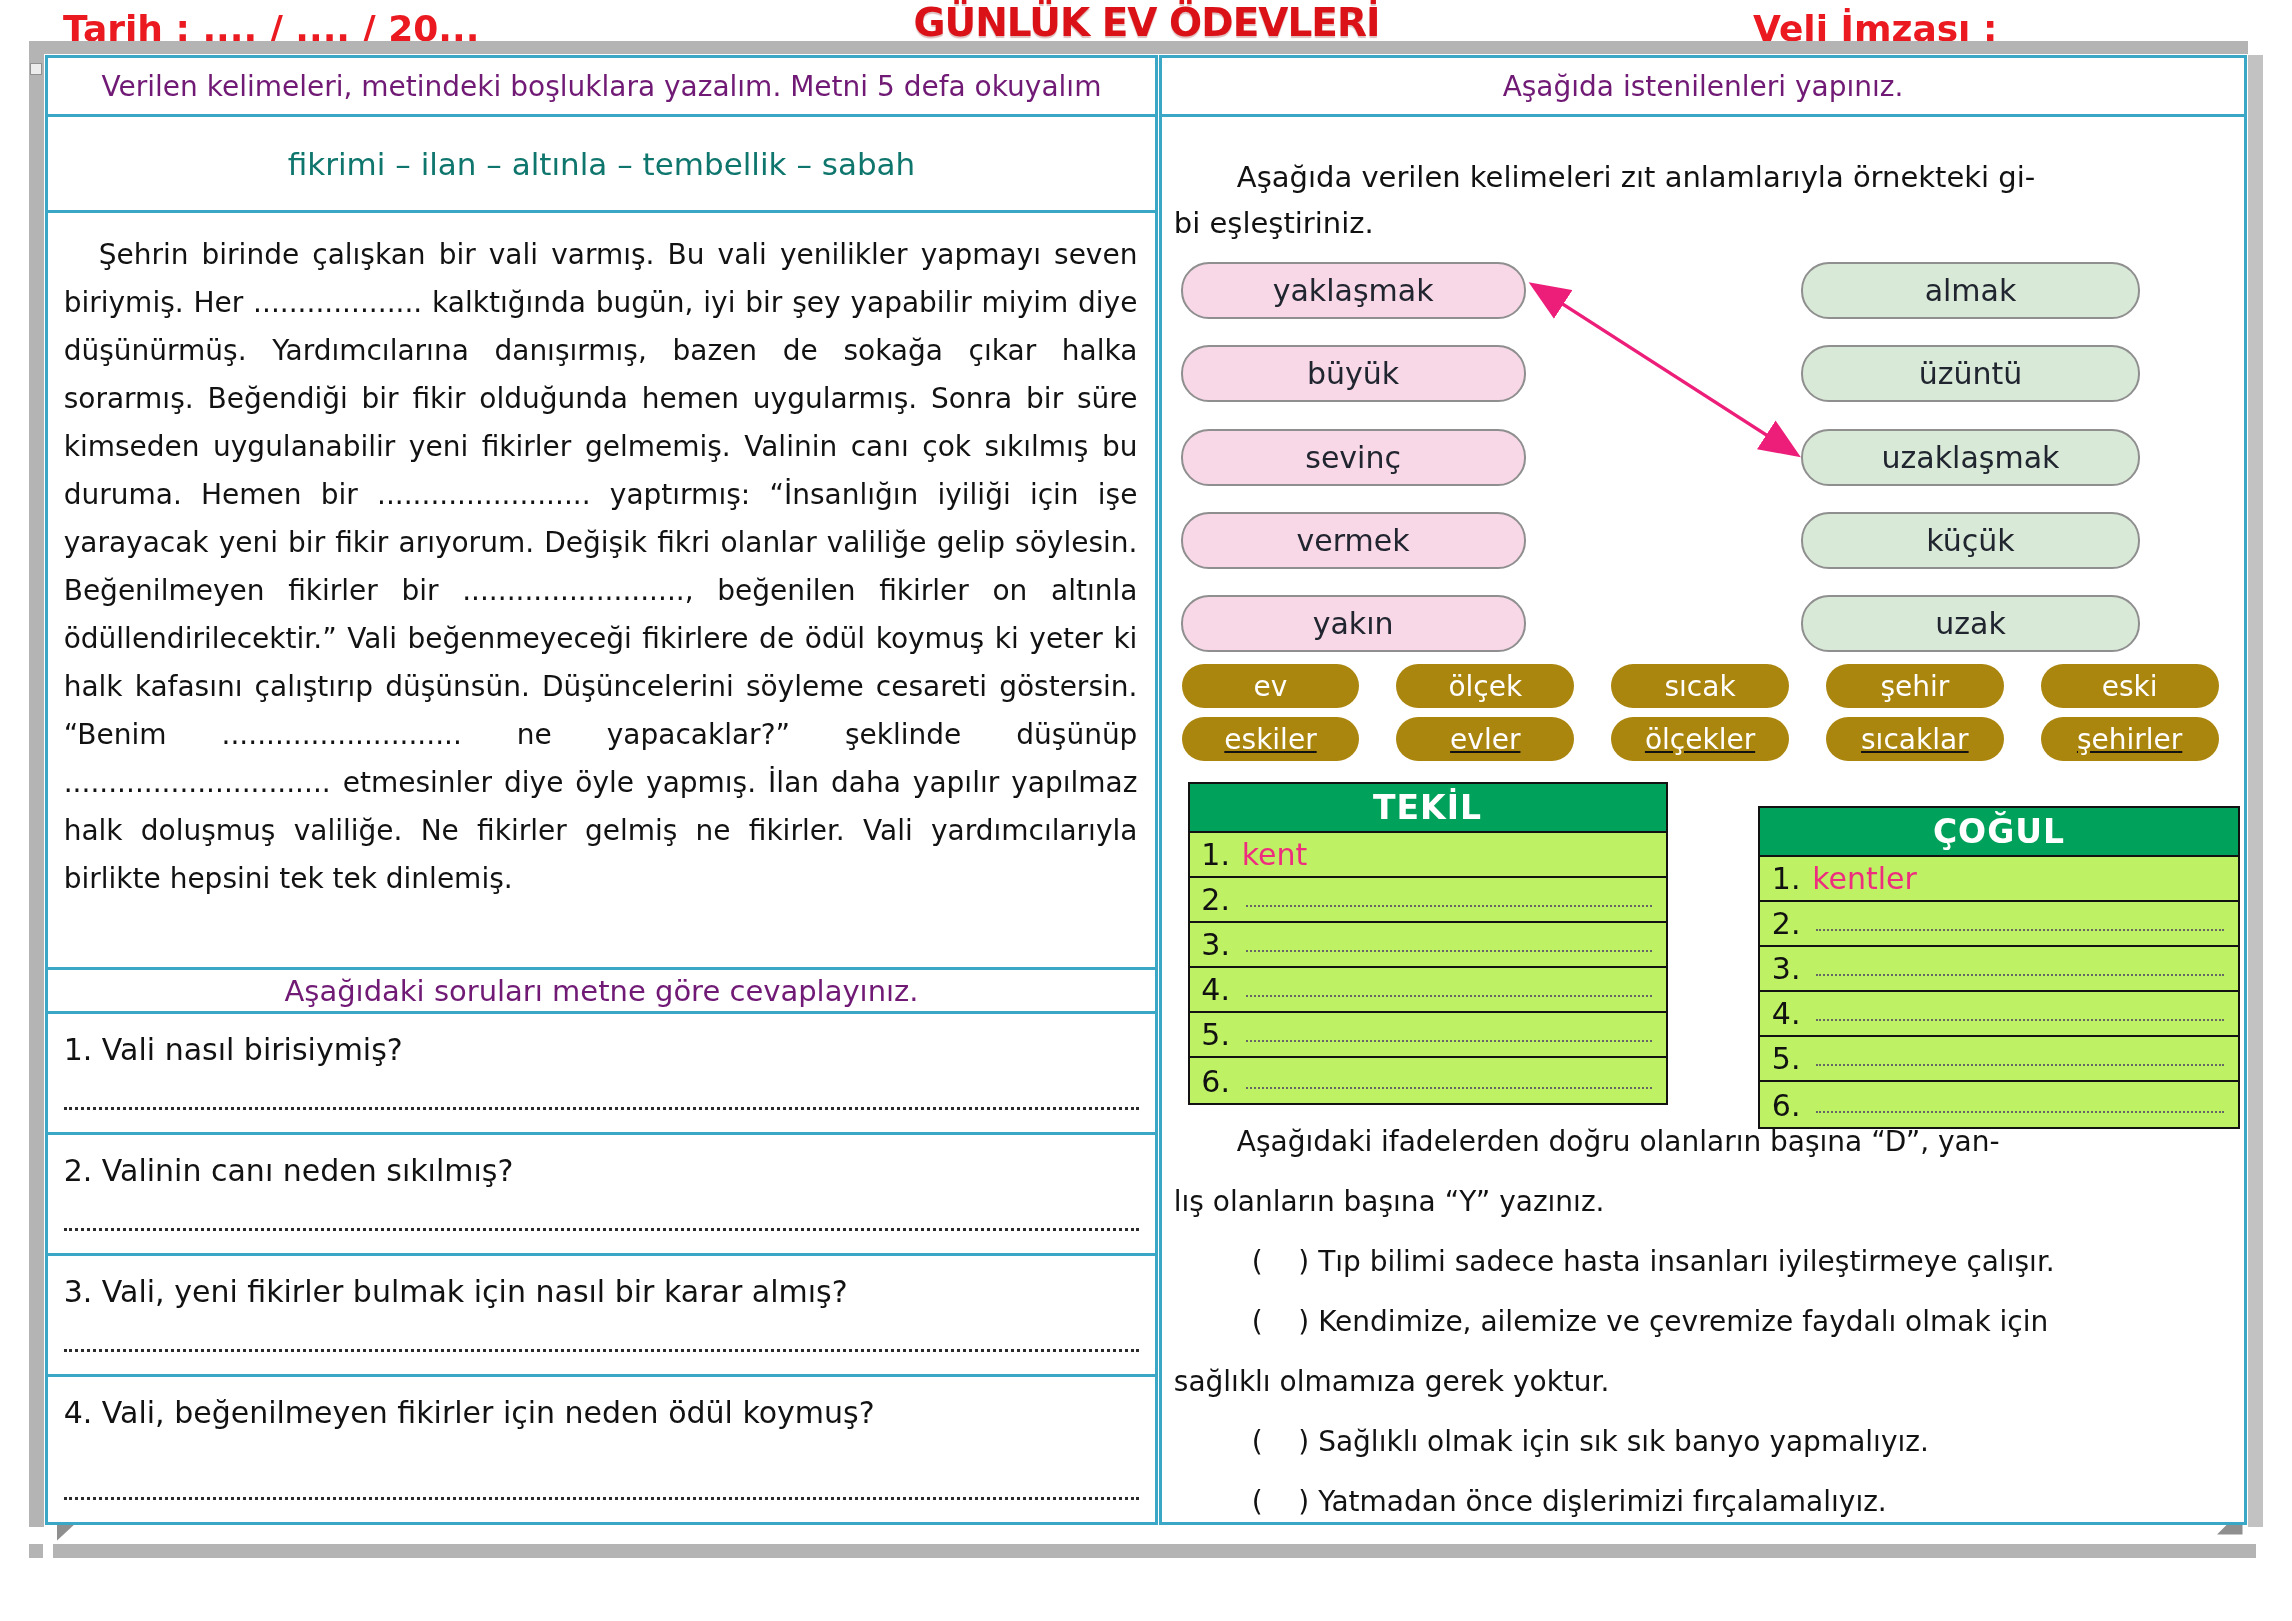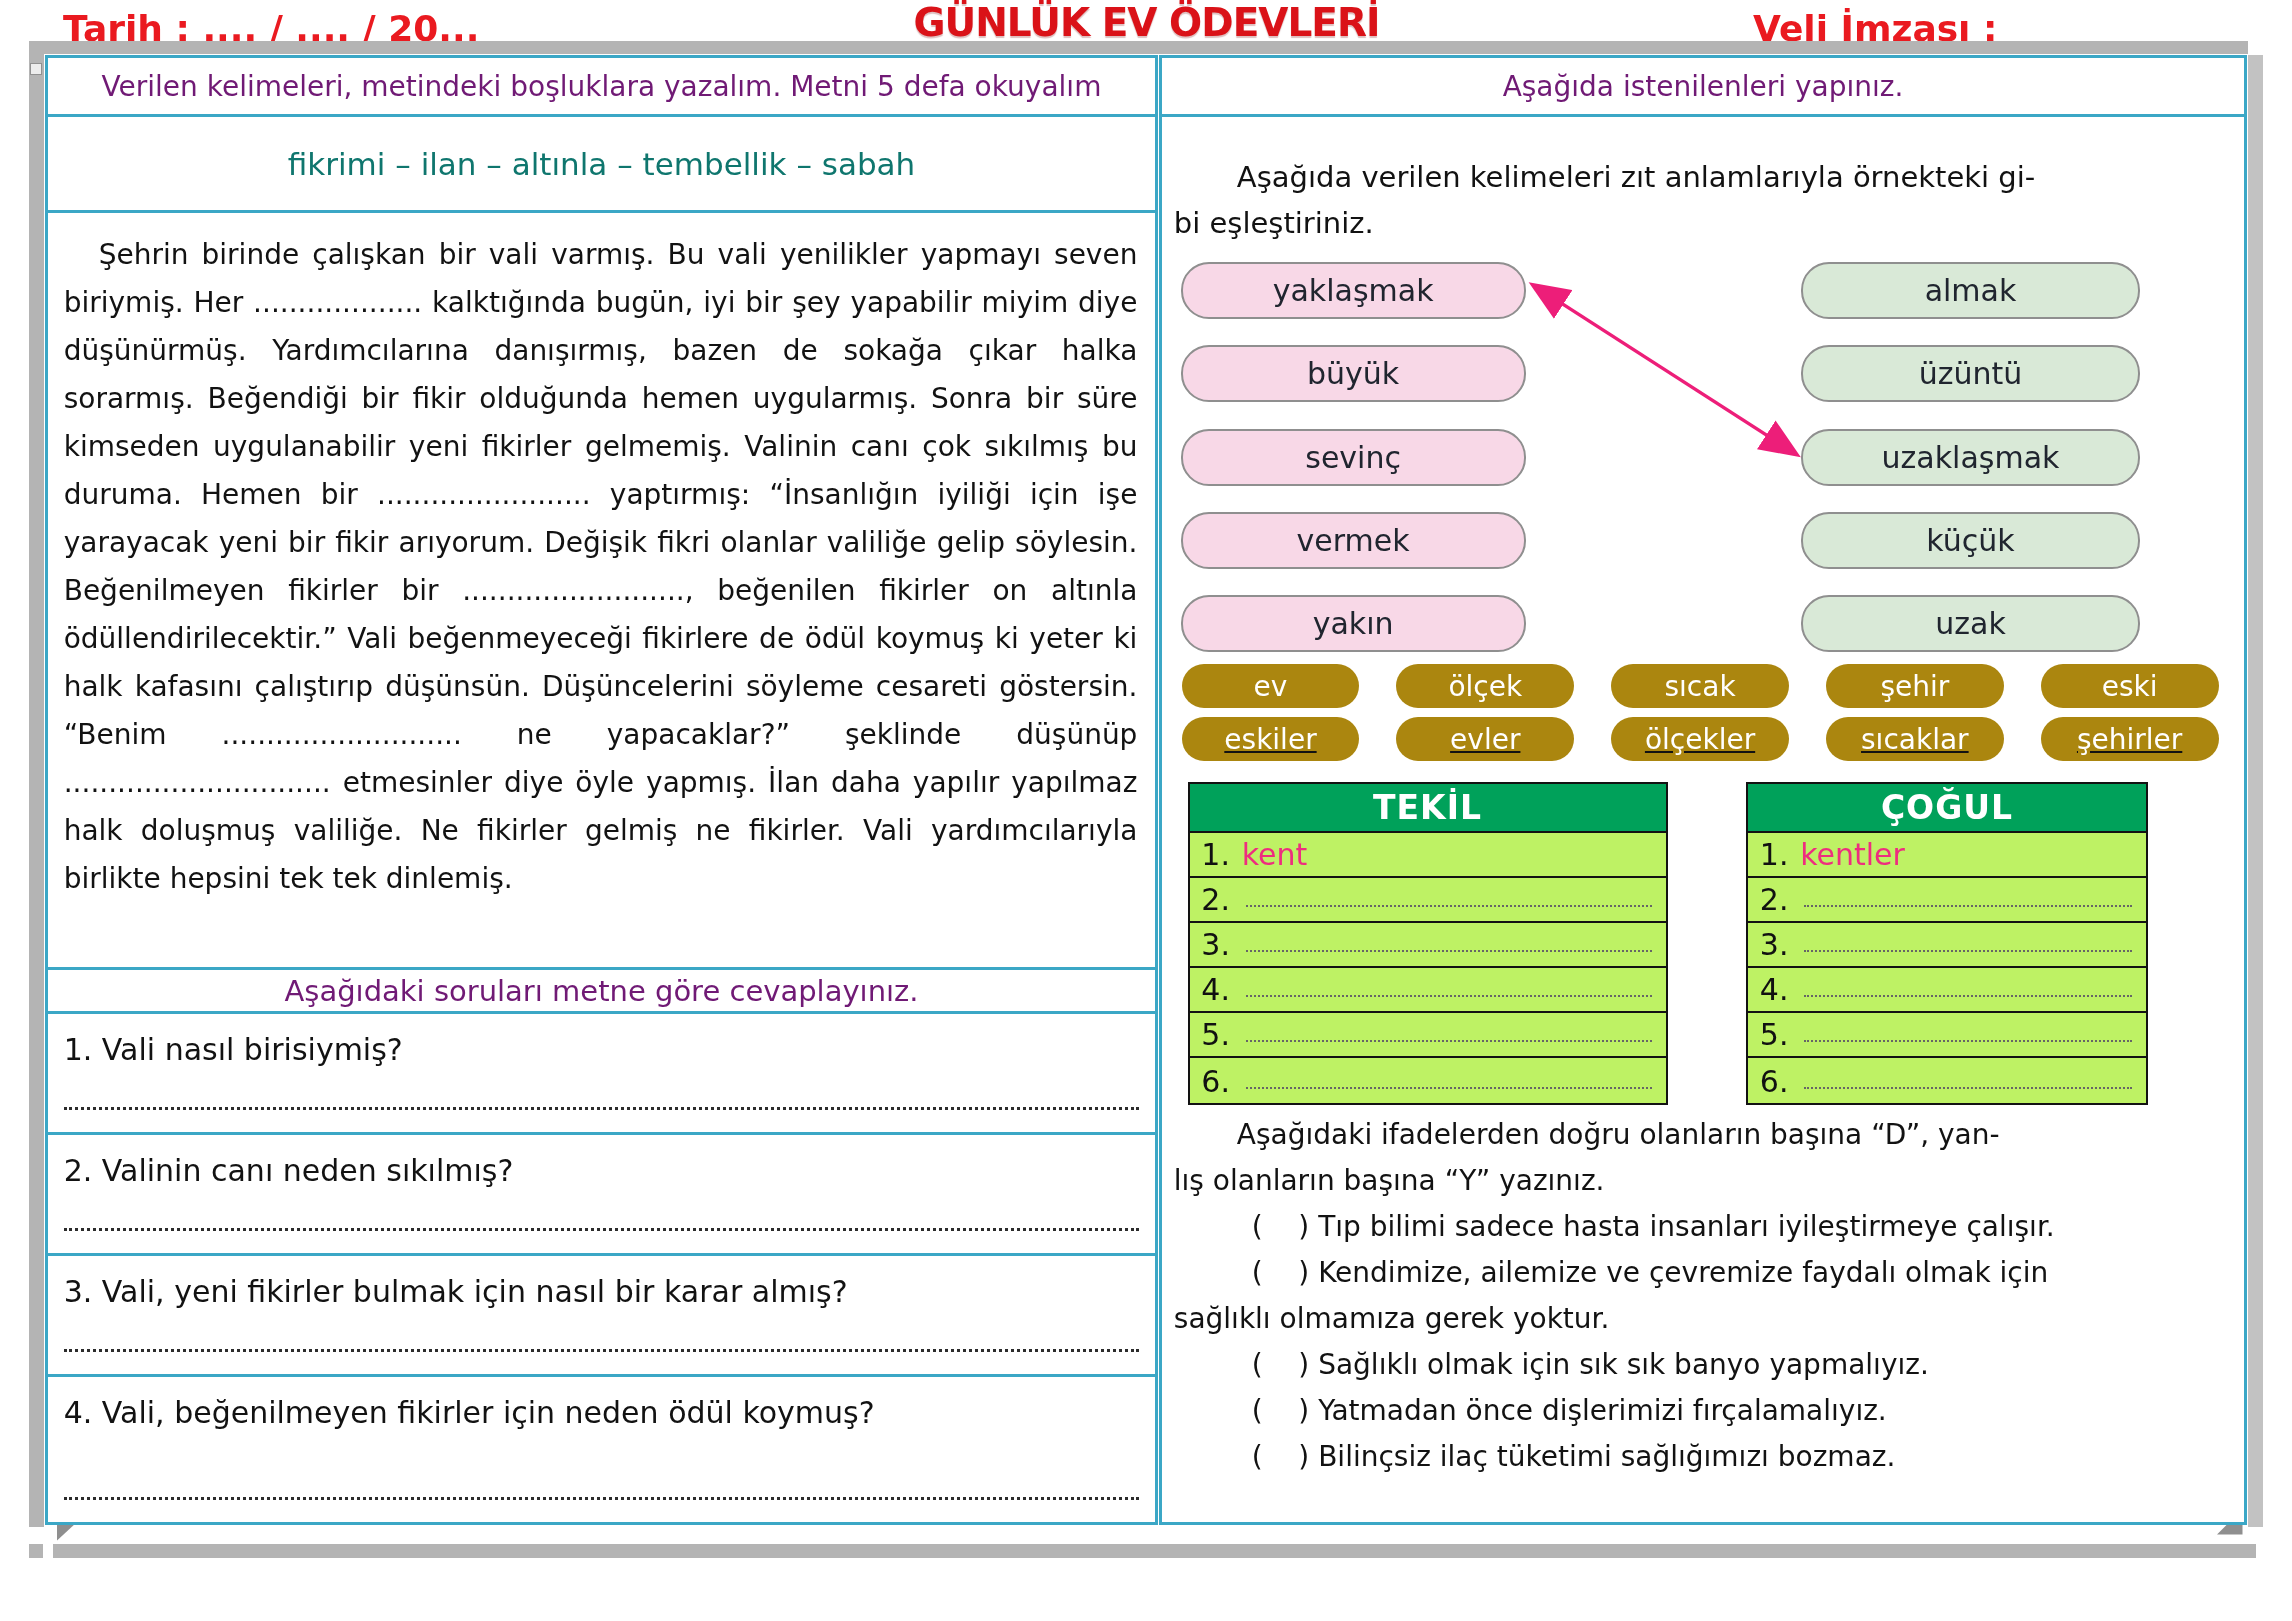--- a/index.html
+++ b/index.html
@@ -97,38 +97,38 @@
   .gold-row-1 { top: 547px; }
   .gold-row-2 { top: 600px; text-decoration: underline; }
   .gold-pill {
     flex: 1; height: 44px; background: #ab860f; border-radius: 22.5px;
     color: #ffffff; display: flex; align-items: center; justify-content: center;
     font-size: 28px;
   }
 
   .stable { position: absolute; top: 665px; width: 480px; border: 2.9px solid #121212; background: #bef264; }
   .stable-1 { left: 25.5px; }
-  .stable-2 { left: 584px; width: 402px; }
+  .stable-2 { left: 596px; width: 482px; margin-top: 24px; }
   .stable-header {
     height: 49px; background: #00a15a; border-bottom: 2.9px solid #121212;
     color: #fff; font-weight: bold; font-size: 33px; letter-spacing: 1px;
     display: flex; align-items: center; justify-content: center;
   }
   .stable-row {
     height: 45px; border-bottom: 2.9px solid #121212;
     display: flex; align-items: flex-end;
     padding: 0 9.8px 3.9px 11.8px; font-size: 30px; color: #111;
   }
   .stable-row:last-child { border-bottom: none; }
   .stable-row .num { margin-right: 11.8px; }
   .stable-row .val { color: #ee2d7f; font-weight: 500; }
   .stable-row .dots { flex: 1; border-bottom: 2.9px dotted #666; margin: 0 3.9px 9.8px 3.9px; align-self: flex-end; }
 
   .dy { position: absolute; top: 995px; left: 11.8px; right: 9.8px;
-        font-size: 28px; line-height: 46px; }
+        font-size: 28px; line-height: 60px; }
   .dy-instruction { white-space: pre-line; text-indent: 63px; }
   .dy-item        { white-space: pre-line; text-indent: 78px; }
 </style>
 </head>
 <body>
 
 <div class="page">
 
   <div class="date-label">Tarih : .... / .... / 20...</div>
   <div class="page-title">GÜNLÜK EV ÖDEVLERİ</div>

